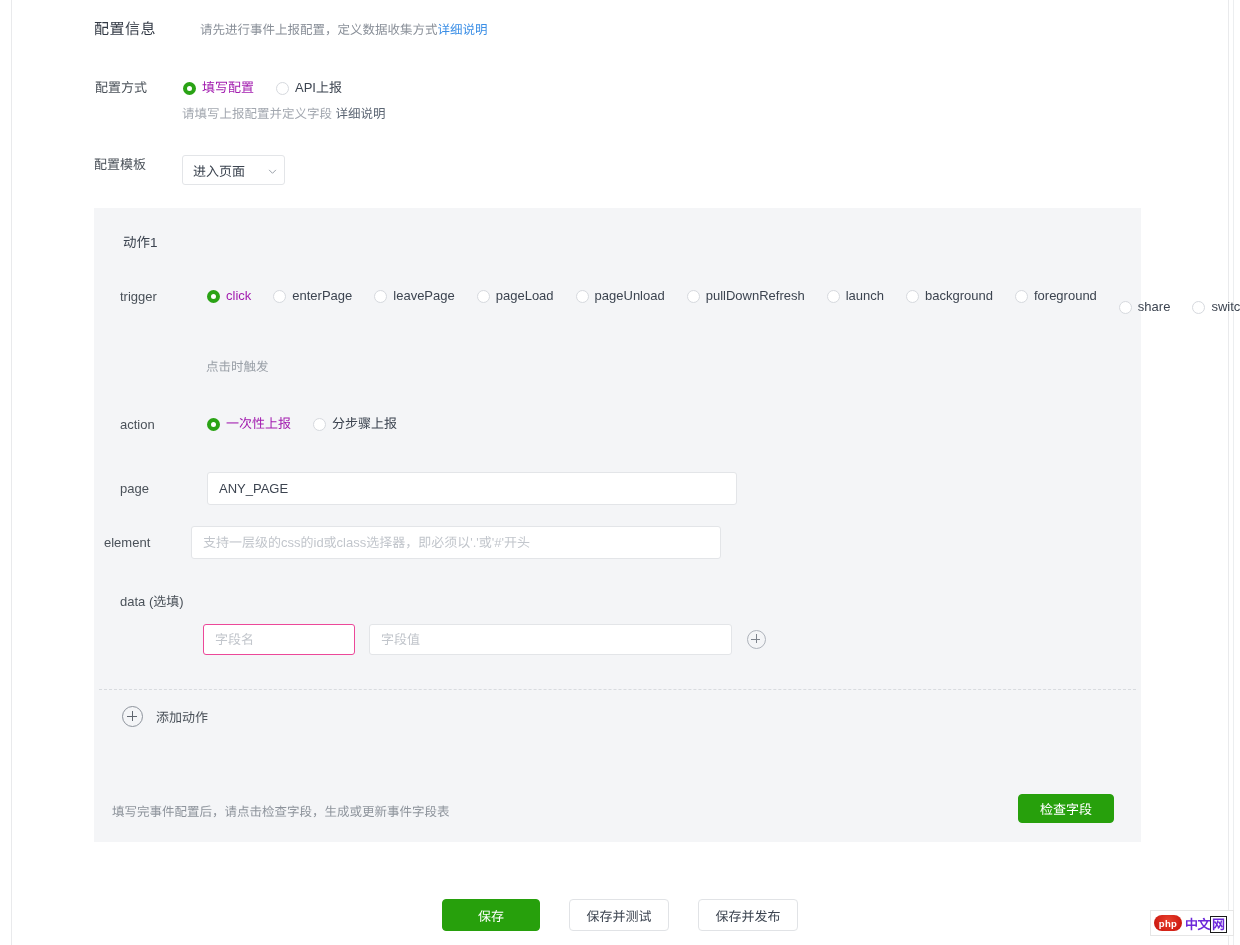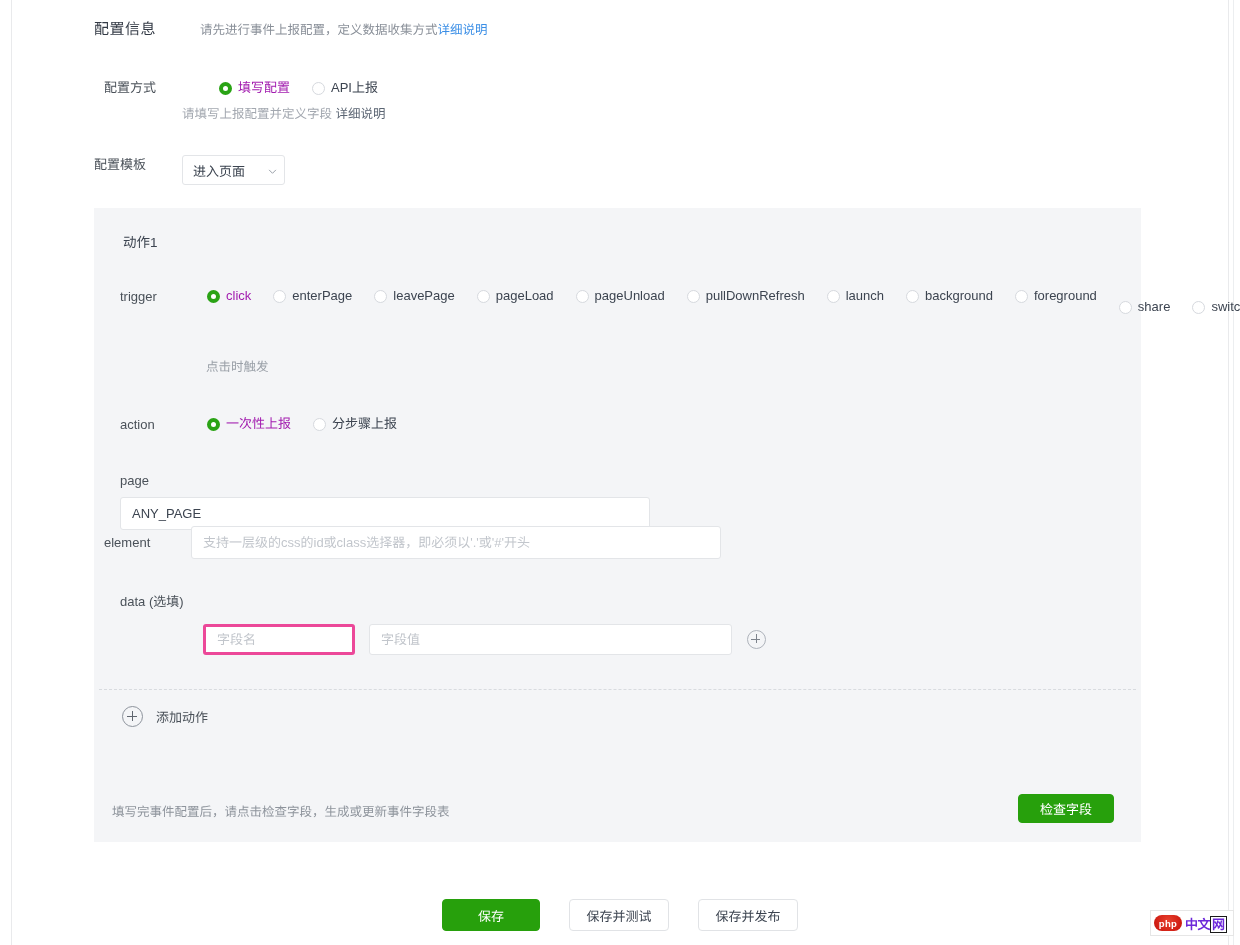--- a/index.html
+++ b/index.html
@@ -73,21 +73,21 @@
     align-items: flex-start;
   }
   .form-label {
     width: 88px;
     text-align: left;
     font-size: 13px;
     color: #4a5159;
     line-height: 20px;
     flex: none;
   }
-  .row-mode   { left: 104px; top: 78px; gap: 27px; }
+  .row-mode   { left: 95px; top: 78px; }
   .row-tmpl   { left: 94px; top: 155px; }
 
   
   .radio-group { display: flex; flex-wrap: wrap; align-items: center; }
   .radio {
     display: inline-flex;
     align-items: center;
     cursor: pointer;
     margin-right: 22px;
     line-height: 20px;
@@ -199,21 +199,21 @@
   }
   .data-row {
     position: absolute;
     left: 203px; top: 624px;
     display: flex;
     align-items: center;
   }
   .input-key {
     width: 152px;
     height: 31px;
-    border: 3px solid #ec4899;
+    border: 1px solid #ec4899;
     border-radius: 3px;
     background: #fff;
     box-sizing: border-box;
     padding: 0 11px;
     font-size: 13px;
     color: #3c4450;
     font-family: "Liberation Sans", "DejaVu Sans", sans-serif;
     outline: none;
   }
   .input-val {
@@ -487,21 +487,21 @@
           <span class="dot"></span>
           <span class="rlabel">一次性上报</span>
         </label>
         <label class="radio">
           <span class="dot"></span>
           <span class="rlabel">分步骤上报</span>
         </label>
       </div>
     </div>
 
-    <div class="crow" style="left:26px; top:256px;flex-direction:column;">
+    <div class="crow" style="left:26px; top:264px;">
       <div class="clabel" style="line-height:33px;">page</div>
       <input class="text-input" type="text" value="ANY_PAGE" style="">
     </div>
 
     <div class="crow" style="left:10px; top:318px;">
       <div class="clabel" style="line-height:33px;">element</div>
       <input class="text-input" type="text" placeholder="支持一层级的css的id或class选择器，即必须以'.'或'#'开头" style="">
     </div>
 
     <div class="data-label" style="left:26px; top:383px;">data (选填)</div>

